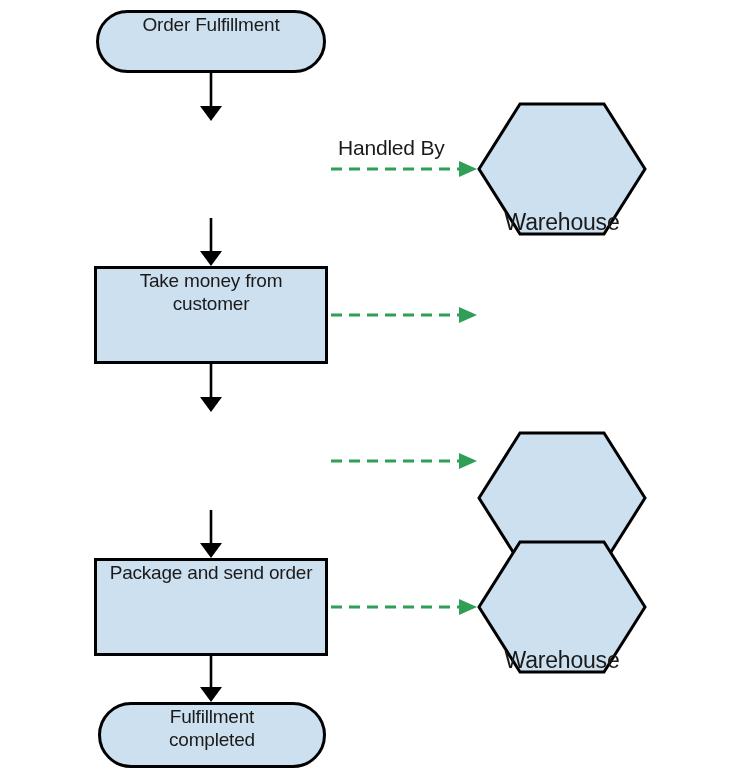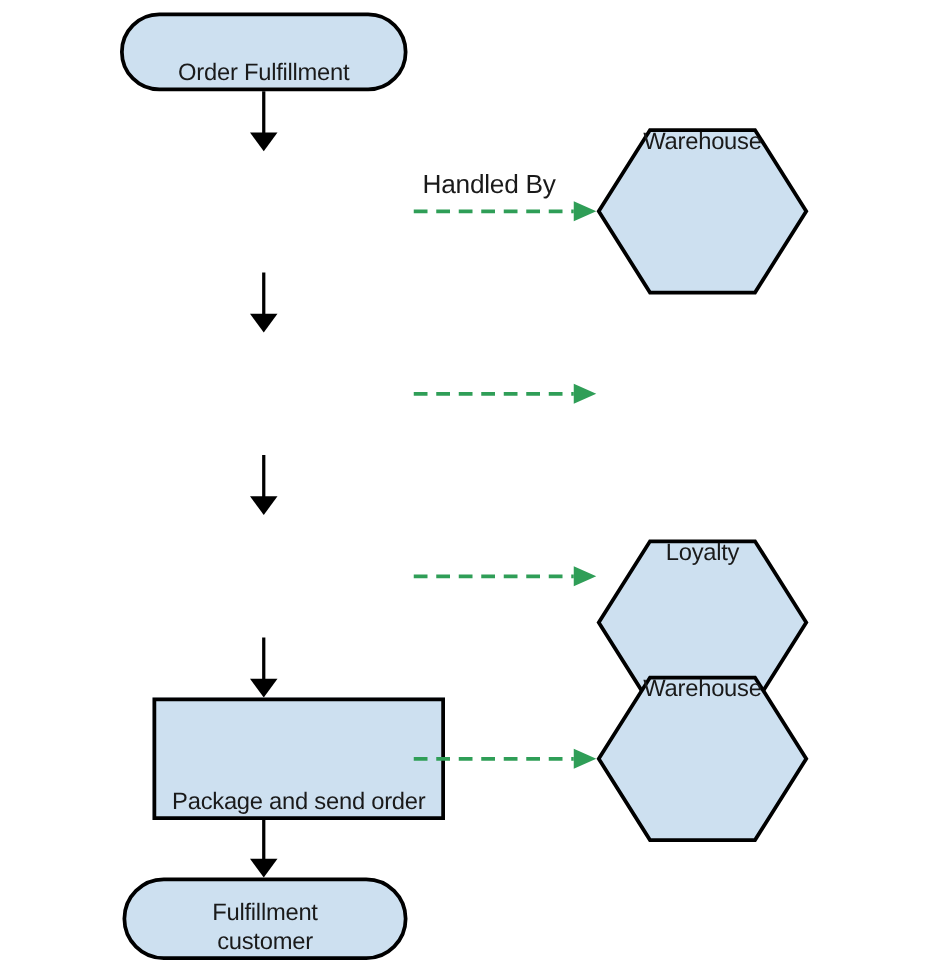--- a/index.html
+++ b/index.html
@@ -20,47 +20,47 @@
     position:relative;
     width:752px;height:770px;
     background:var(--background);
     overflow:hidden;
   }
   .node{
     position:absolute;
     box-sizing:border-box;
     background:var(--node-fill);
     border:3px solid var(--node-border);
-    display:flex;align-items:flex-end;justify-content:center;
+    display:flex;align-items:flex-start;justify-content:center;
     text-align:center;
     font-size:19px;line-height:1.22;
     letter-spacing:-0.2px;
   }
   .stadium{border-radius:34px;}
   .stadium.start{left:96px;top:10px;width:230px;height:63px;}
   .stadium.end{left:98px;top:702px;width:228px;height:66px;}
   .stadium.end .lbl{max-width:140px;}
   .rect{left:94px;width:234px;height:98px;}
   .rect .lbl{max-width:204px;}
   .rect.r0{top:120px;}
   .rect.r1{top:266px;}
   .rect.r2{top:412px;}
-  .rect.r3{top:558px;margin-left:28px;}
+  .rect.r3{top:558px;}
   .hex{
     position:absolute;left:477px;width:170px;height:134px;
   }
   .hex.h0{top:102px;}
   .hex.h1{top:248px;}
   .hex.h2{top:394px;margin-top:37px;}
   .hex.h3{top:540px;}
   .hex svg{position:absolute;left:0;top:0;display:block;}
   .hex .lbl{
     position:absolute;left:0;top:0;width:100%;height:100%;
-    display:flex;align-items:flex-start;justify-content:center;
-    text-align:center;font-size:19px;line-height:1.22;letter-spacing:-0.2px;
+    display:flex;align-items:flex-end;justify-content:center;
+    text-align:center;font-size:23px;line-height:1.22;letter-spacing:-0.2px;
   }
   .hex .lbl span{max-width:122px;display:inline-block;}
   .varrow{position:absolute;left:198px;}
   .varrow.v0{top:73px;}
   .varrow.v1{top:218px;}
   .varrow.v2{top:364px;}
   .varrow.v3{top:510px;}
   .varrow.v4{top:656px;}
   .darrow{position:absolute;left:331px;}
   .darrow.d0{top:158px;}
@@ -107,20 +107,23 @@
       <polygon points="2,33 24,33 13,48" style="fill:var(--flow-arrow)"></polygon>
     </svg>
   </div>
   <div class="varrow v4">
     <svg width="26" height="46">
       <line x1="13" y1="0" x2="13" y2="33" style="stroke:var(--flow-arrow);stroke-width:2.6"></line>
       <polygon points="2,31 24,31 13,46" style="fill:var(--flow-arrow)"></polygon>
     </svg>
   </div>
 
+  <div class="node rect r1">
+    <span class="lbl">Take money from customer</span>
+  </div>
   <div class="node rect r3">
     <span class="lbl">Package and send order</span>
   </div>
 
   <div class="edge-label">Handled By</div>
 
   <div class="darrow d0">
     <svg width="148" height="22">
       <line x1="0" y1="11" x2="128" y2="11" style="stroke:var(--handler-arrow);stroke-width:3;stroke-dasharray:11 7"></line>
       <polygon points="128,3 146,11 128,19" style="fill:var(--handler-arrow)"></polygon>
@@ -164,16 +167,16 @@
   <div class="hex h3">
     <svg width="170" height="134" viewBox="0 0 170 134">
       <polygon points="2,67 43,2 127,2 168,67 127,132 43,132" style="fill:var(--node-fill);stroke:var(--node-border);stroke-width:3"></polygon>
     </svg>
     <div class="lbl">
         <span>Warehouse</span>
       </div>
   </div>
 
   <div class="node stadium end">
-    <span class="lbl">Fulfillment customer</span>
+    <span class="lbl">Fulfillment completed</span>
   </div>
 
 </div>
 
 </body></html>

